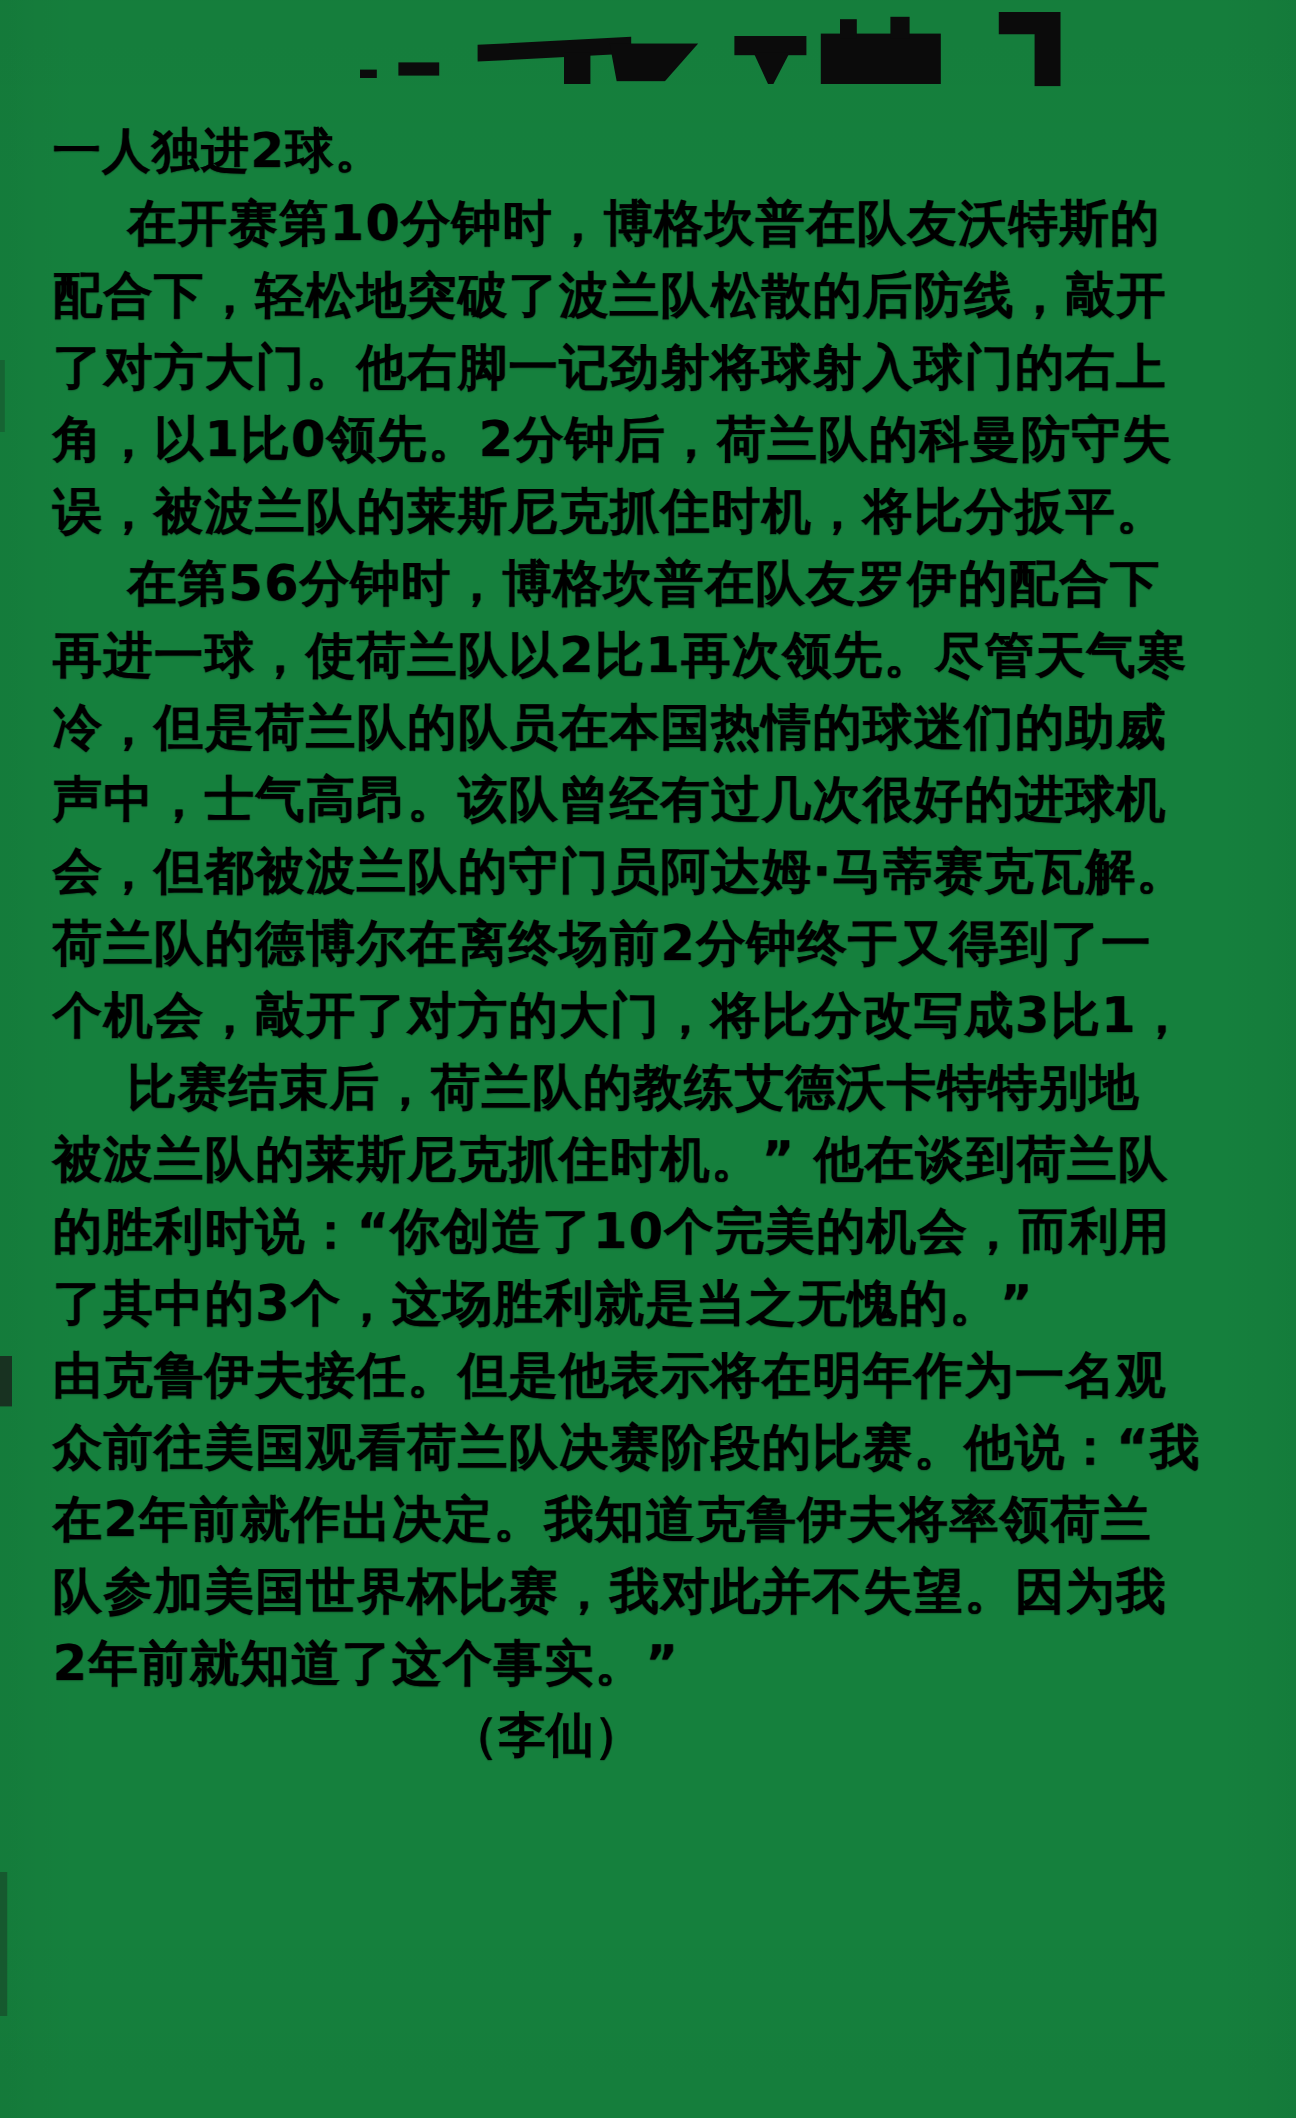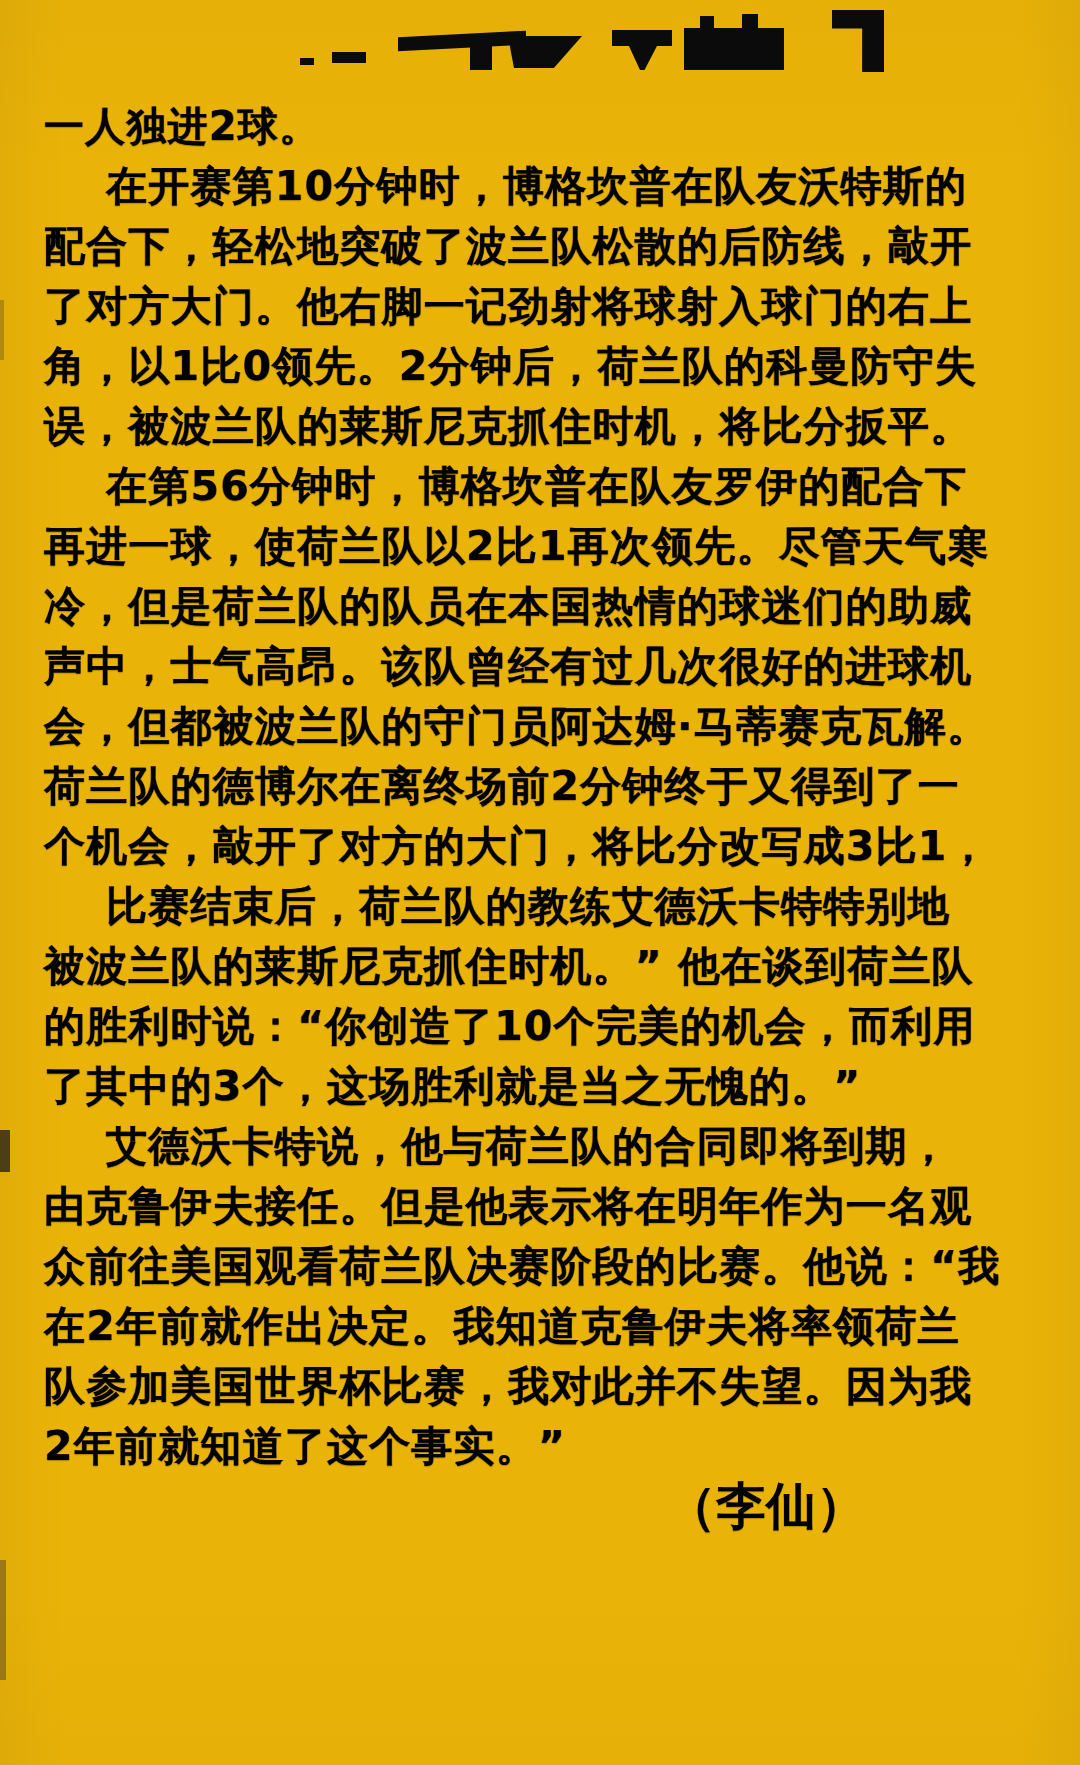--- a/index.html
+++ b/index.html
@@ -12,21 +12,21 @@
     height: 1765px;
     overflow: hidden;
     font-family: "DejaVu Sans", sans-serif;
     color: #101010;
   }
 
   .page {
     position: relative;
     width: 1080px;
     height: 1765px;
-    background: #eab308;
+    background: #15803d;
     overflow: hidden;
   }
 
   
   .paper-texture {
     position: absolute;
     inset: 0;
     background:
       linear-gradient(90deg, rgba(0,0,0,0.035) 0%, rgba(0,0,0,0) 6%, rgba(0,0,0,0) 94%, rgba(0,0,0,0.03) 100%),
       linear-gradient(180deg, rgba(0,0,0,0.02) 0%, rgba(0,0,0,0) 10%, rgba(0,0,0,0) 90%, rgba(0,0,0,0.02) 100%);
@@ -76,23 +76,23 @@
     text-shadow:
       0.6px 0 0 rgba(0,0,0,0.45),
       -0.6px 0.4px 0 rgba(0,0,0,0.30),
       0 1px 1.2px rgba(0,0,0,0.28);
     filter: blur(0.35px) contrast(1.22);
   }
   .line.indent { text-indent: 62px; }
   .line.first  { font-size: 40px; }
 
   .signature {
-    font-size: 50px;
+    font-size: 40px;
     line-height: 60px;
-    text-align: right;
+    text-align: center;
     padding-right: 170px;
     font-weight: 600;
     color: #131313;
     text-shadow: 0.6px 0 0 rgba(0,0,0,0.4), 0 1px 1px rgba(0,0,0,0.25);
     filter: blur(0.35px) contrast(1.2);
   }
 
   
   .edge-mark {
     position: absolute;
@@ -135,21 +135,20 @@
     <div class="line">再进一球，使荷兰队以2比1再次领先。尽管天气寒</div>
     <div class="line">冷，但是荷兰队的队员在本国热情的球迷们的助威</div>
     <div class="line">声中，士气高昂。该队曾经有过几次很好的进球机</div>
     <div class="line">会，但都被波兰队的守门员阿达姆·马蒂赛克瓦解。</div>
     <div class="line">荷兰队的德博尔在离终场前2分钟终于又得到了一</div>
     <div class="line">个机会，敲开了对方的大门，将比分改写成3比1，</div>
     <div class="line indent">比赛结束后，荷兰队的教练艾德沃卡特特别地</div>
     <div class="line">被波兰队的莱斯尼克抓住时机。” 他在谈到荷兰队</div>
     <div class="line">的胜利时说：“你创造了10个完美的机会，而利用</div>
     <div class="line">了其中的3个，这场胜利就是当之无愧的。”</div>
-    <div class="line indent">艾德沃卡特说，他与荷兰队的合同即将到期，</div>
     <div class="line">由克鲁伊夫接任。但是他表示将在明年作为一名观</div>
     <div class="line">众前往美国观看荷兰队决赛阶段的比赛。他说：“我</div>
     <div class="line">在2年前就作出决定。我知道克鲁伊夫将率领荷兰</div>
     <div class="line">队参加美国世界杯比赛，我对此并不失望。因为我</div>
     <div class="line">2年前就知道了这个事实。”</div>
     <div class="signature">（李仙）</div>
   </div>
 
   <div class="edge-mark edge-3"></div>
   <div class="edge-mark edge-1"></div>

